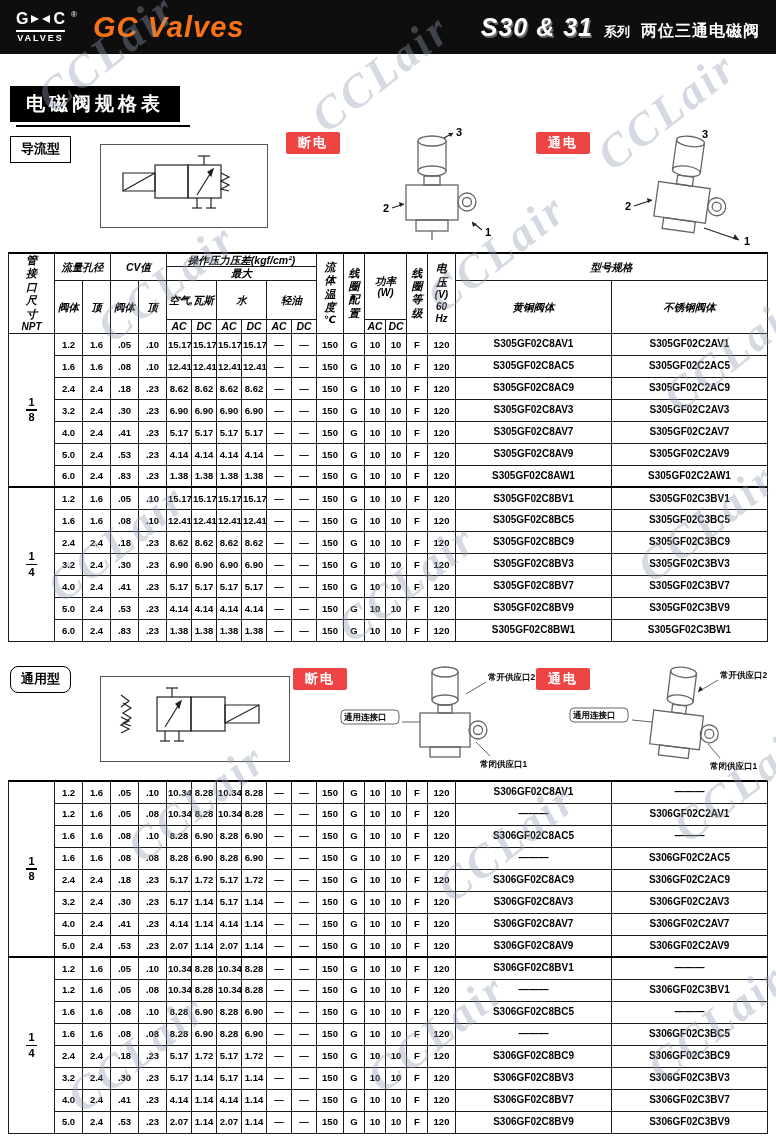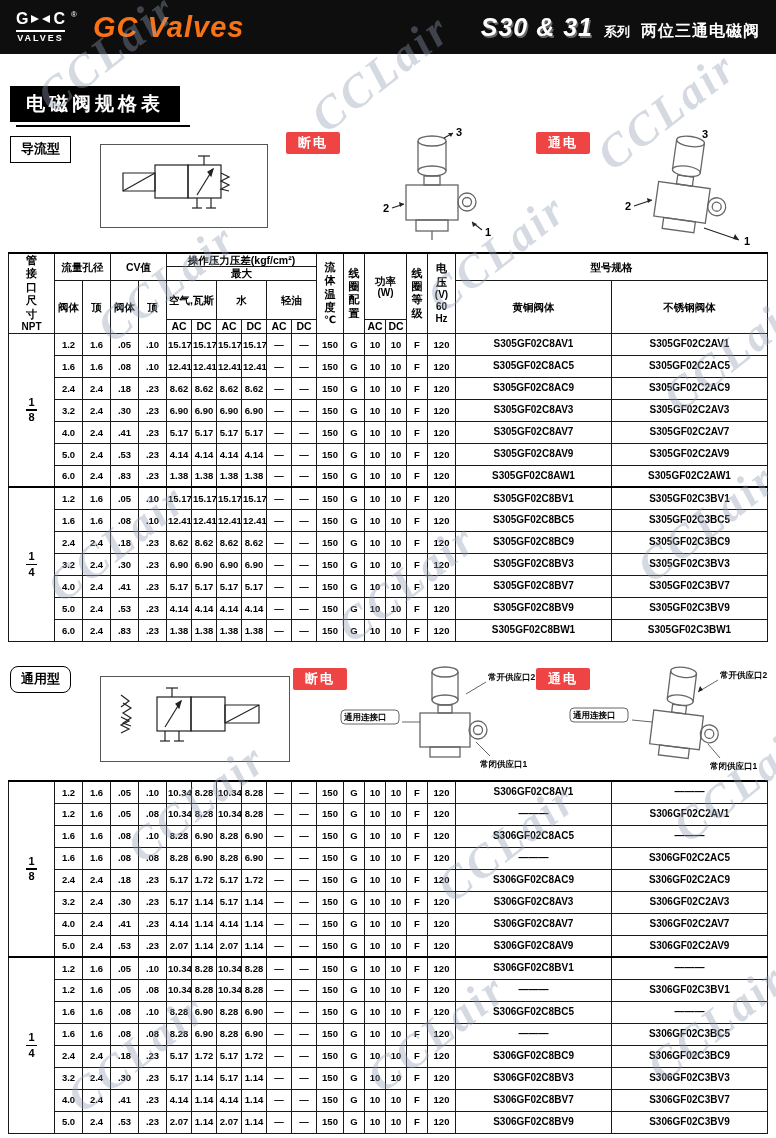--- a/index.html
+++ b/index.html
@@ -29,21 +29,21 @@
 .sec-label{position:absolute;border:1px solid #000;padding:3px 10px 4px;font-size:13px;font-weight:bold;background:#fff;}
 .tag{position:absolute;background:#ef4444;color:#fff;font-size:13px;font-weight:bold;padding:2px 12px;border-radius:2px;letter-spacing:2px;}
 .schematic-box{position:absolute;border:1px solid #555;background:#fff;}
 .artsvg{position:absolute;}
 .artsvg text{font-family:"Liberation Sans",sans-serif;}
 
 
 .spec{border-collapse:collapse;table-layout:fixed;width:760px;background:#fff;border-top:2.5px solid #000;border-bottom:1.5px solid #000;}
 .spec th,.spec td{border:1px solid #1a1a1a;text-align:center;vertical-align:middle;padding:0 1px;overflow:hidden;}
 .spec th{font-size:10.5px;font-weight:bold;line-height:1.18;}
-.spec thead{border-bottom:1.5px solid #000;}
+.spec thead{border-bottom:1.5px solid #000;font-style:italic;}
 .spec td{font-size:9.5px;font-weight:bold;height:22px;line-height:1;}
 .spec td.model{font-size:10px;}
 .spec tr.group-start td{border-top:2px solid #000;}
 .npt-cell{font-size:12px;background:#fff;}
 .frac{display:inline-flex;flex-direction:column;align-items:center;line-height:1;font-weight:bold;font-size:11px;}
 .frac .bar{width:11px;height:1.5px;background:#000;margin:1.5px 0;}
 .vtext{width:13px;margin:0 auto;line-height:1.22;font-size:11px;word-break:break-all;white-space:normal;font-weight:bold;}
 .hsmall{font-size:10px;font-weight:bold;}
 .tbl{position:absolute;left:8px;z-index:1;}
 

